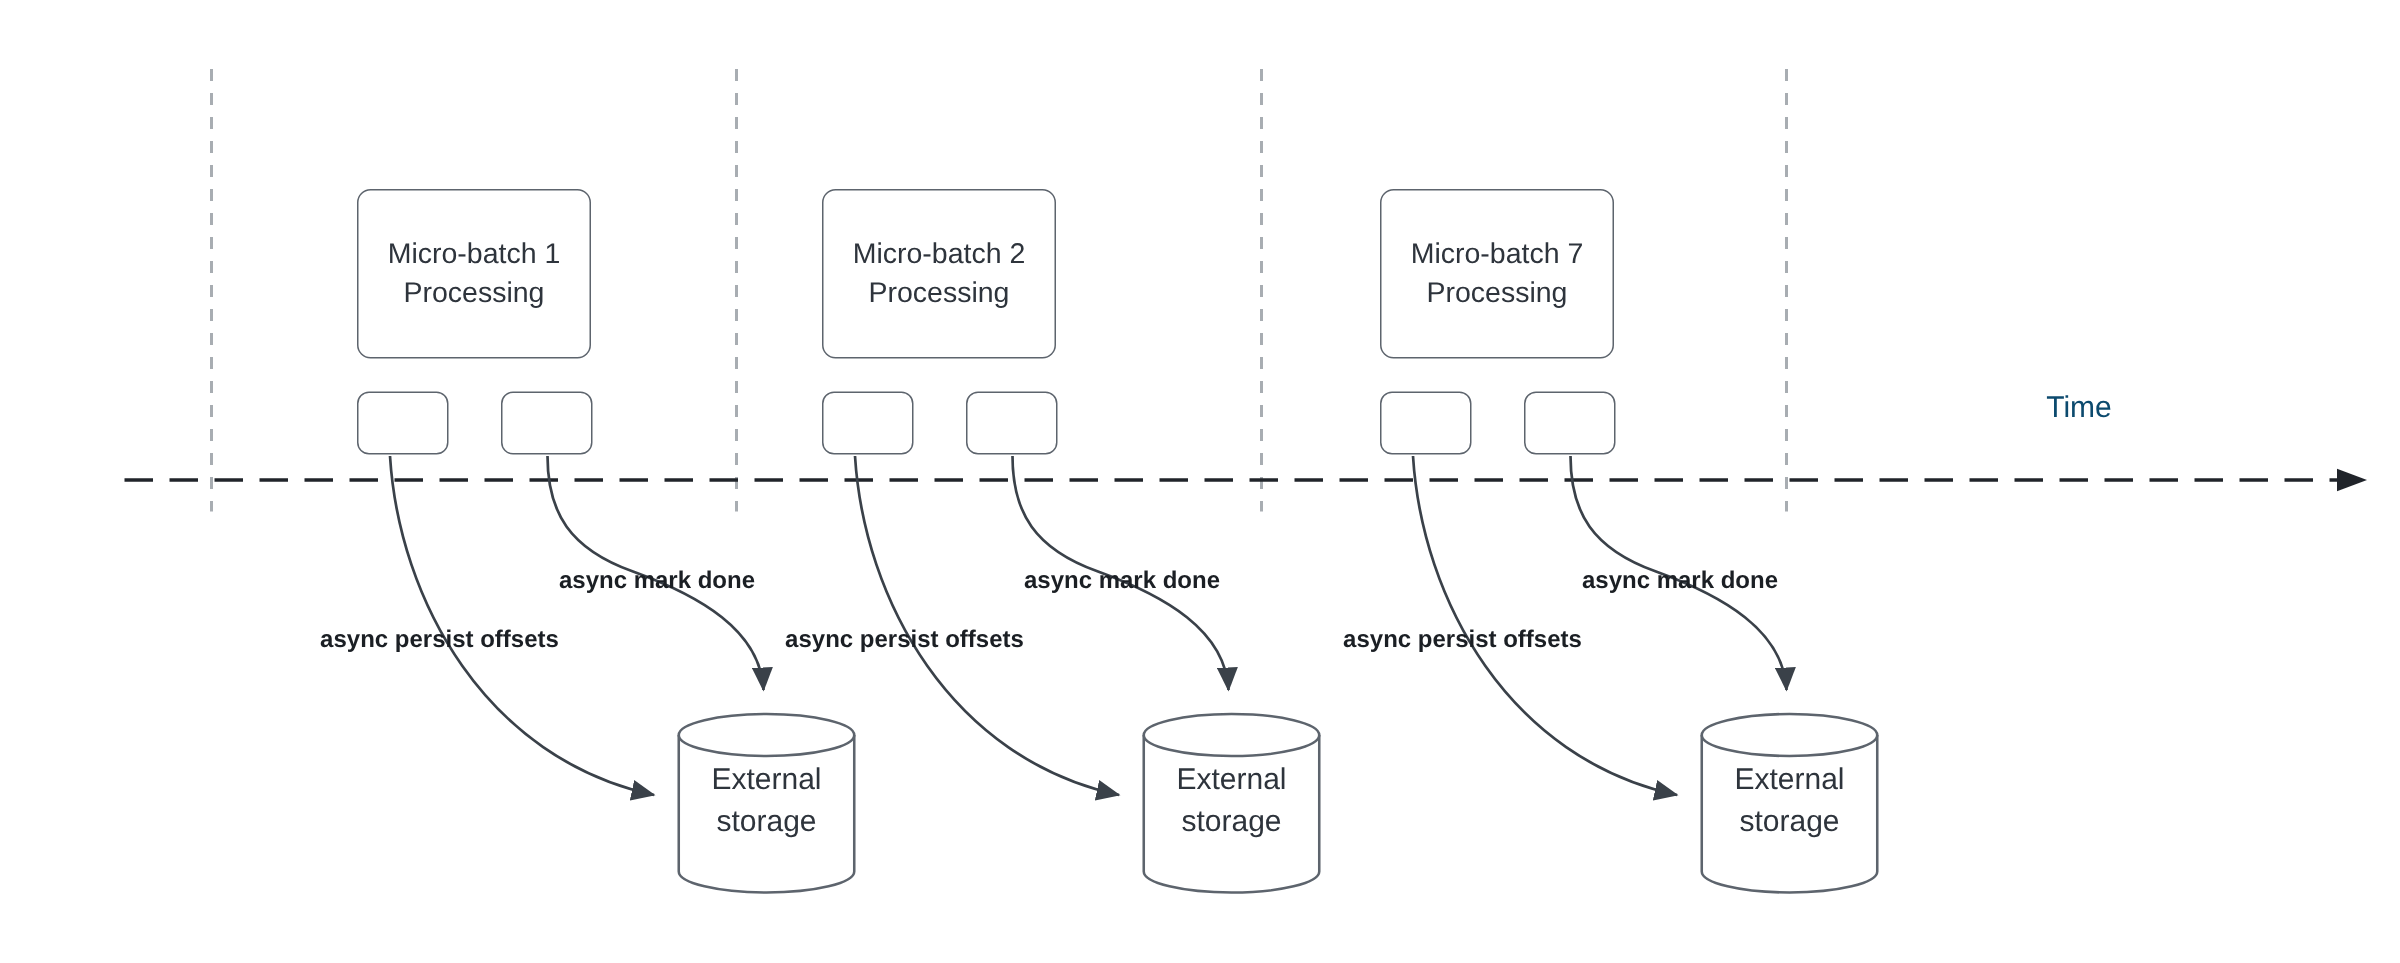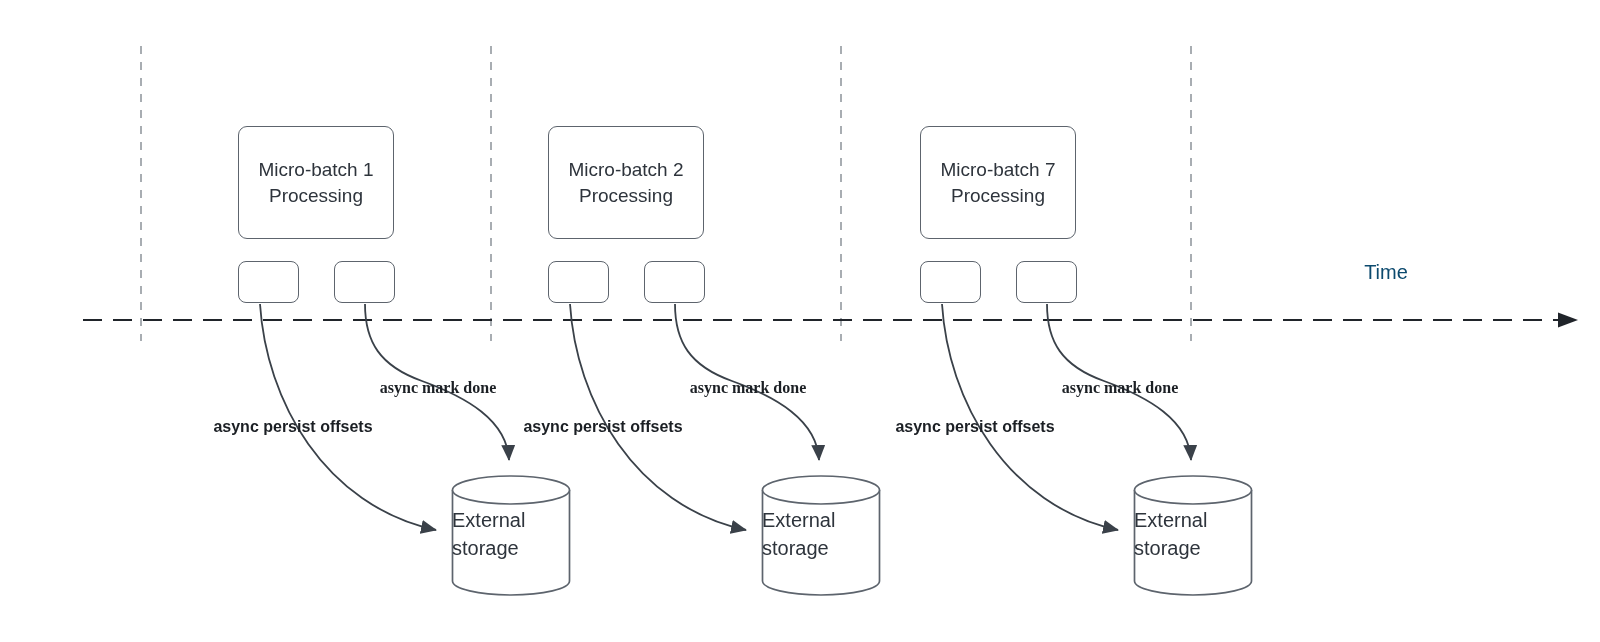--- a/index.html
+++ b/index.html
@@ -68,26 +68,26 @@
   .sbox.right { left: 96px; }
   .lbl {
     position: absolute;
     transform: translateX(-50%);
     font-size: 16px;
     font-weight: 700;
     color: #1b1f24;
     white-space: nowrap;
   }
   .lbl.persist { left: 55px;  top: 418px; }
-  .lbl.done    { left: 200px; top: 379px; font-family: Liberation Serif, serif; }
+  .lbl.done    { left: 200px; top: 379px; }
   .storage-label {
     position: absolute;
     left: 214px; top: 506px;
     width: 118px;
-    text-align: left;
+    text-align: center;
     font-size: 20px;
     line-height: 1.42;
     color: #2e343c;
   }
   .pre { white-space: pre-line; }
 </style>
 </head>
 <body>
 
 <div id="canvas">

